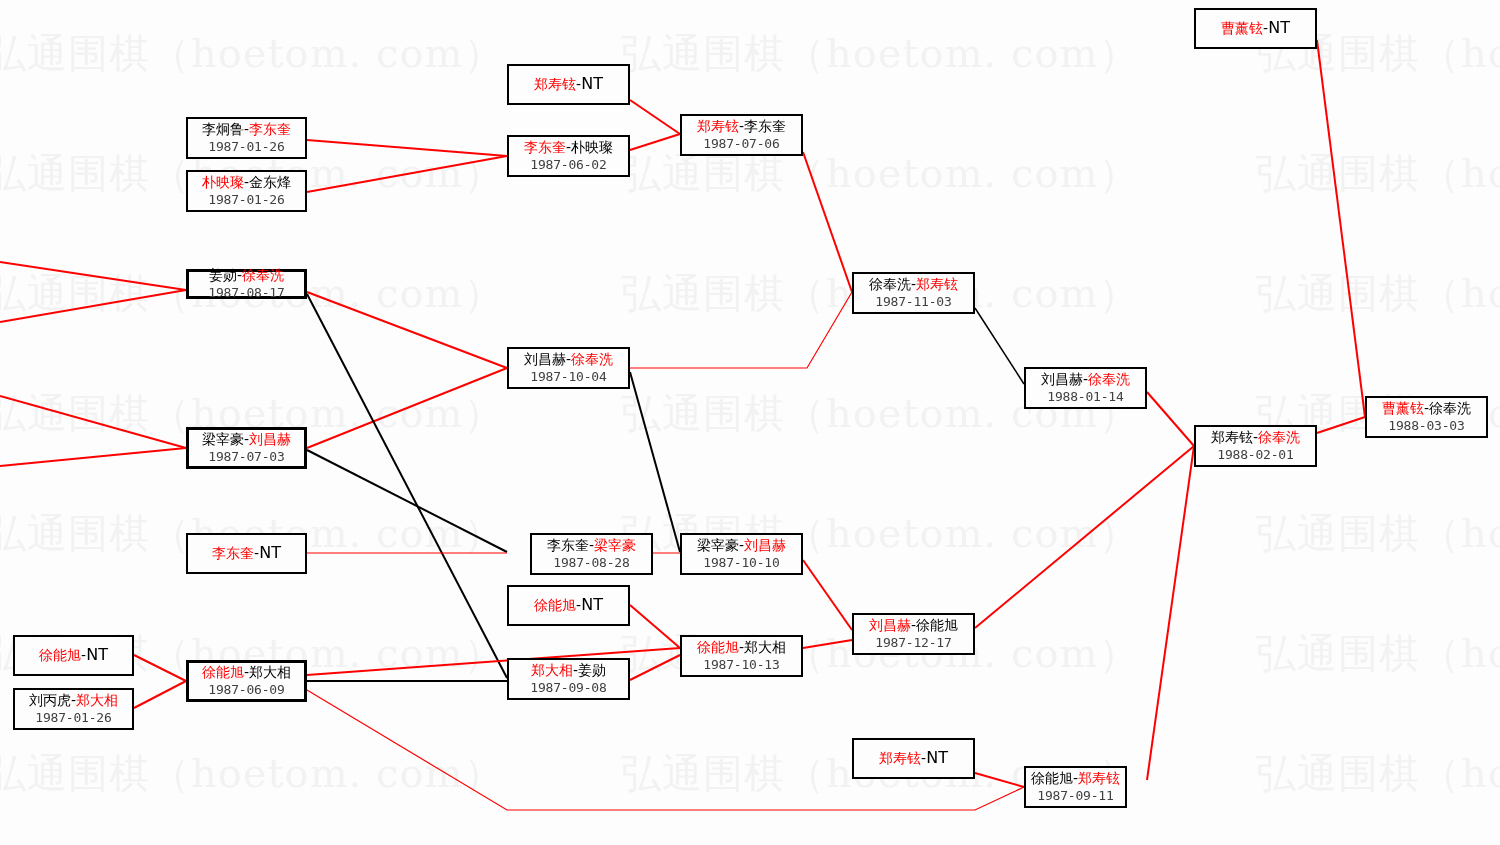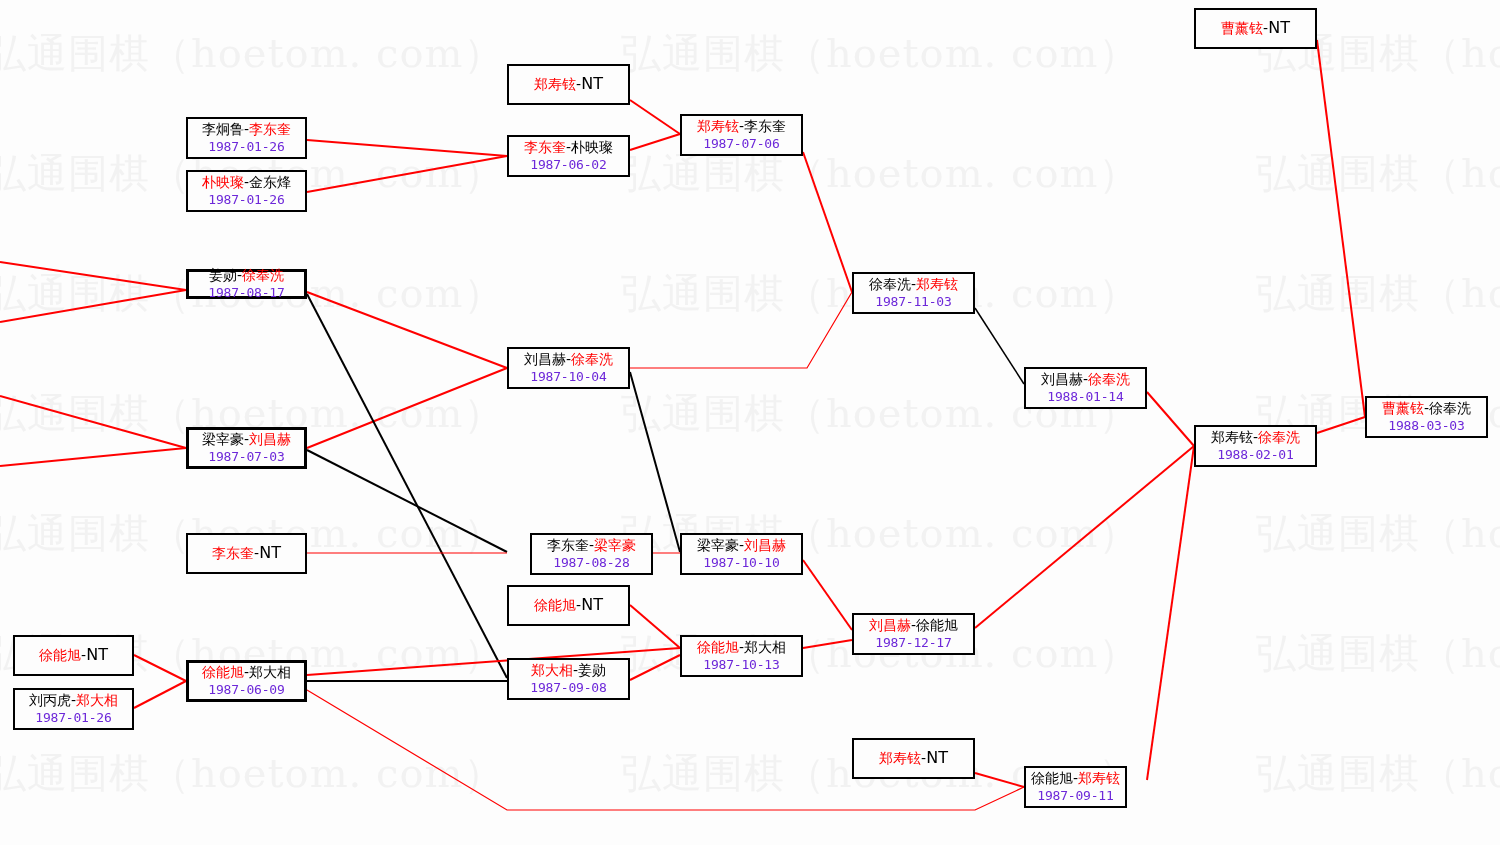--- a/index.html
+++ b/index.html
@@ -58,21 +58,21 @@
   .match-box.thick {
     border-width: 3px;
   }
   .players {
     white-space: nowrap;
     font-family: "DejaVu Sans", "Liberation Sans", sans-serif;
     font-size: 14px;
   }
   .date {
     white-space: nowrap;
-    color: #6d28d9;
+    color: #404040;
     font-family: "DejaVu Sans Mono", "Liberation Mono", monospace;
     font-size: 13px;
     letter-spacing: -0.2px;
   }
   .p-win { color: #ff0000; }
   .p-lose { color: #000000; }
   .dash { color: #000000; }
   .nt { color: #000000; font-size: 16px; }
 </style>
 </head>

